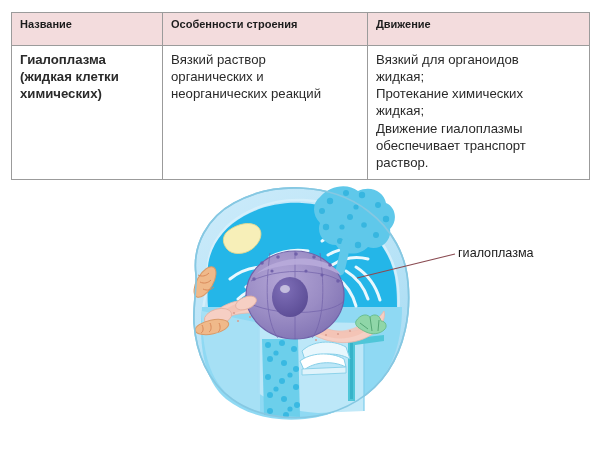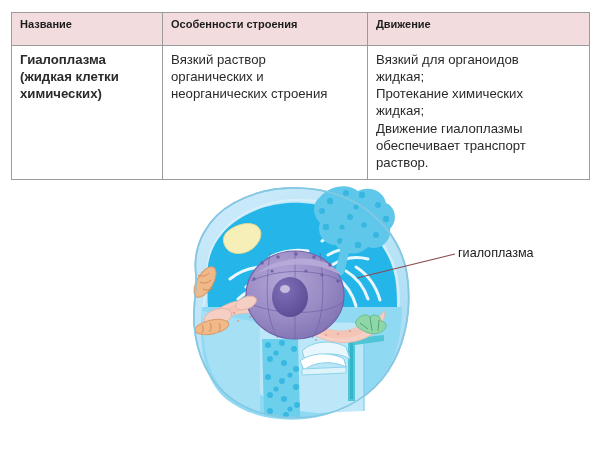--- a/index.html
+++ b/index.html
@@ -105,21 +105,21 @@
     <tbody>
       <tr>
         <td class="name-cell">
           <span class="cell-line">Гиалоплазма</span>
           <span class="cell-line">(жидкая клетки</span>
           <span class="cell-line">химических)</span>
         </td>
         <td>
           <span class="cell-line">Вязкий раствор</span>
           <span class="cell-line">органических и</span>
-          <span class="cell-line">неорганических строения</span>
+          <span class="cell-line">неорганических реакций</span>
         </td>
         <td>
           <span class="cell-line">Вязкий для органоидов</span>
           <span class="cell-line">жидкая;</span>
           <span class="cell-line">Протекание химических</span>
           <span class="cell-line">жидкая;</span>
           <span class="cell-line">Движение гиалоплазмы</span>
           <span class="cell-line">обеспечивает транспорт</span>
           <span class="cell-line">раствор.</span>
         </td>

